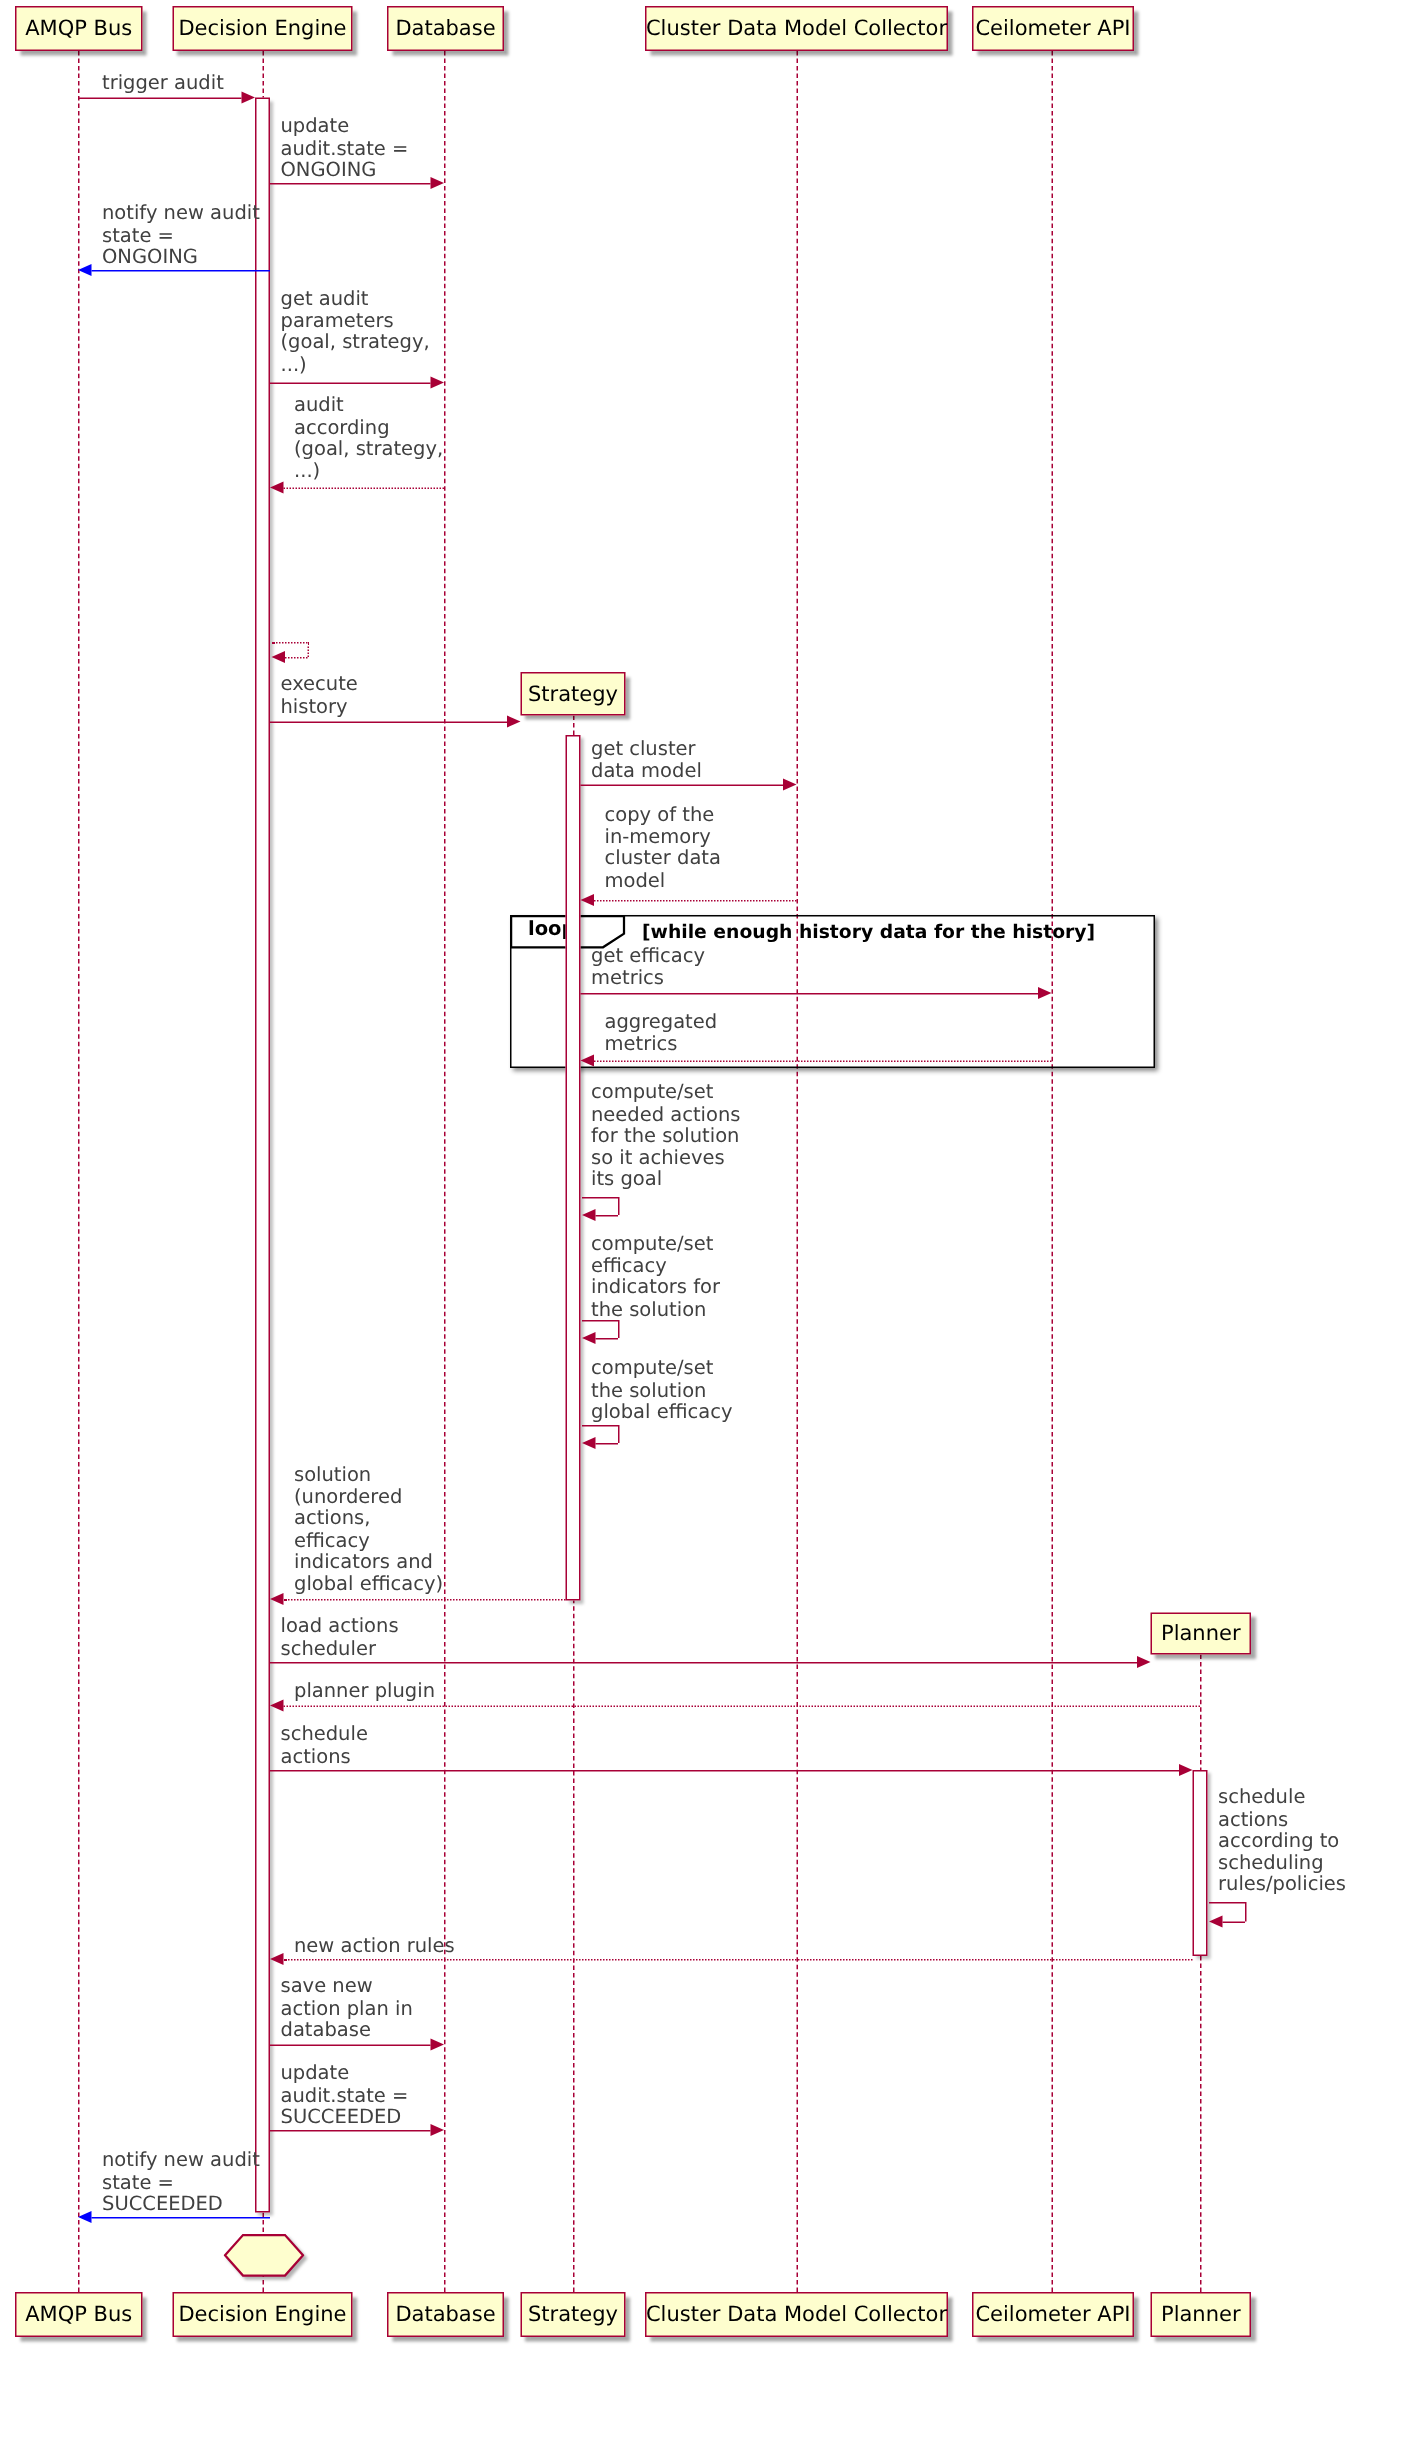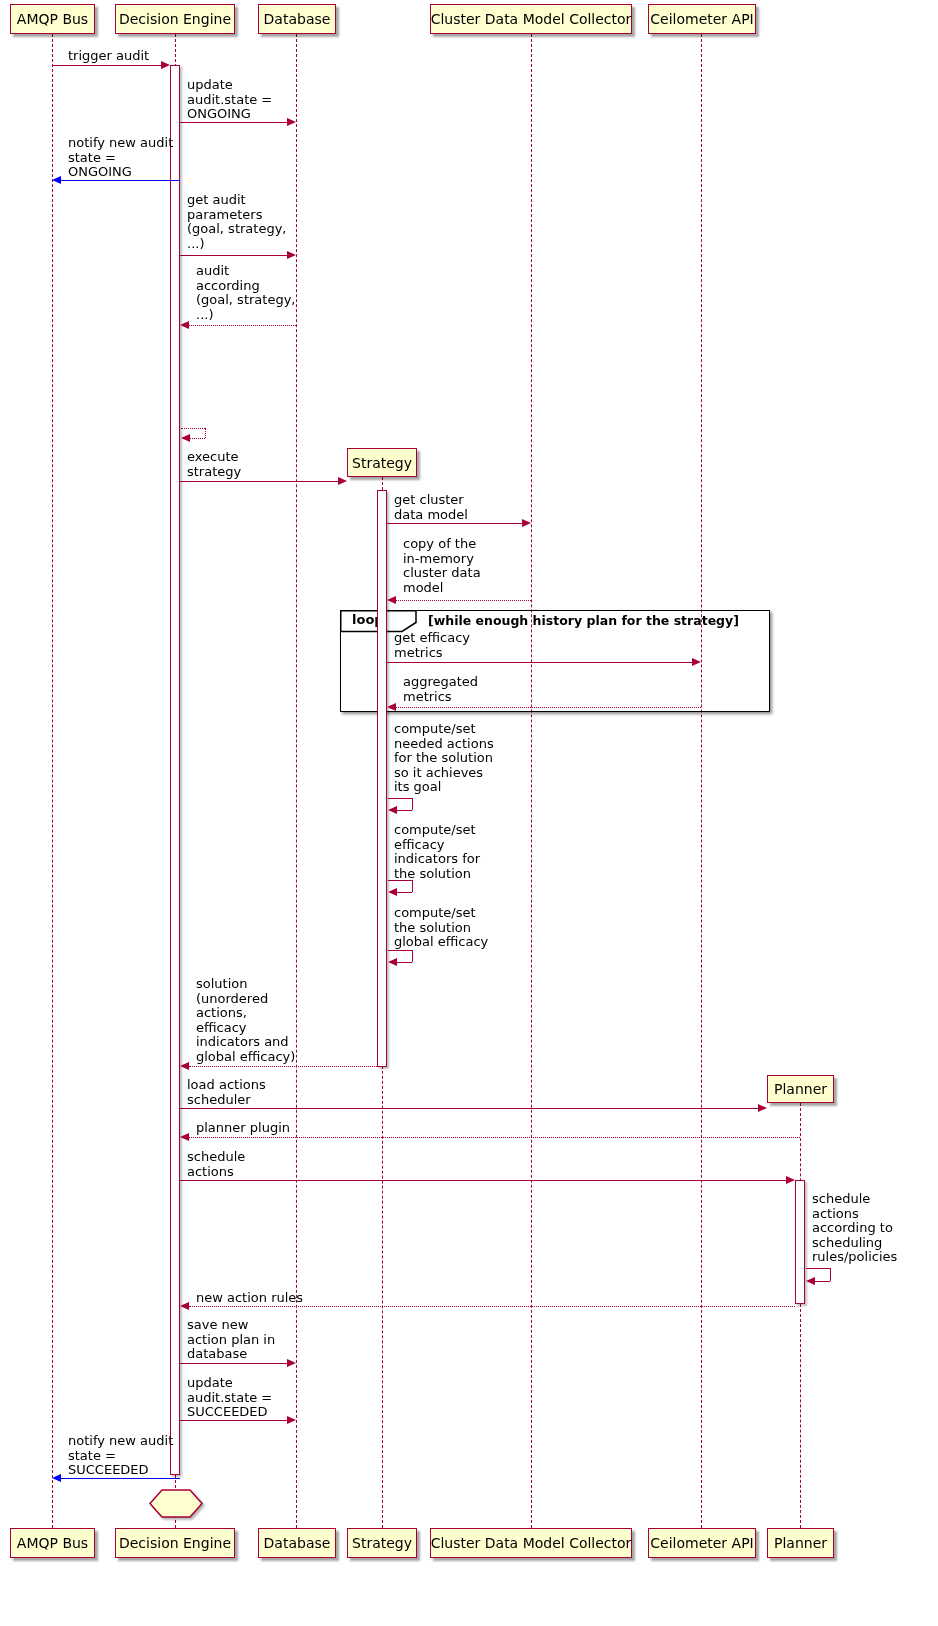--- a/index.html
+++ b/index.html
@@ -5,21 +5,21 @@
   html,body{margin:0;padding:0;background:#fff;}
   #canvas{position:relative;width:938px;height:1626px;background:#ffffff;
     font-family:"DejaVu Sans",sans-serif;overflow:hidden;}
   .lifeline{position:absolute;width:0;border-left:1px dashed #A80036;}
   .pbox{position:absolute;background:#FEFECE;border:1.5px solid #A80036;
     box-shadow:3px 3px 2px rgba(0,0,0,0.35);display:flex;align-items:center;
     justify-content:center;font-size:14px;color:#000;box-sizing:border-box;
     white-space:nowrap;}
   .act{position:absolute;width:10px;background:#fff;border:1px solid #A80036;
     box-sizing:border-box;box-shadow:2px 2px 2px rgba(0,0,0,0.25);}
-  .lbl{position:absolute;font-size:13px;line-height:14.5px;color:#000000;
+  .lbl{position:absolute;font-size:13px;line-height:14.5px;color:#404040;
     white-space:pre-line;}
   .line{position:absolute;height:0;border-top:1px solid #A80036;}
   .line.ret{border-top-style:dotted;}
   .line.blue{border-top-color:#0000FF;}
   .vline{position:absolute;width:0;border-left:1px solid #A80036;}
   .vline.ret{border-left-style:dotted;}
   .head-r{position:absolute;width:0;height:0;border-left:9px solid #A80036;
     border-top:4px solid transparent;border-bottom:4px solid transparent;}
   .head-l{position:absolute;width:0;height:0;border-right:9px solid #A80036;
     border-top:4px solid transparent;border-bottom:4px solid transparent;}
@@ -43,21 +43,21 @@
   <div class="lifeline" style="left:382px;top:477px;height:1051px"></div>
   <div class="lifeline" style="left:531px;top:34px;height:1494px"></div>
   <div class="lifeline" style="left:701px;top:34px;height:1494px"></div>
   <div class="lifeline" style="left:800px;top:1103px;height:425px"></div>
 
   <div class="loop-frame" style="left:340px;top:610px;width:430px;height:102px"></div>
   <svg style="left:340px;top:610px" width="78" height="23">
     <path d="M0.75,0.75 H76 V12.5 L62,21.5 H0.75 Z" fill="#FFFFFF" stroke="#000000" stroke-width="1.5"></path>
   </svg>
   <div class="loop-title" style="left:352px;top:612px">loop</div>
-  <div class="loop-cond" style="left:428px;top:613px">[while enough history plan for the strategy]</div>
+  <div class="loop-cond" style="left:428px;top:613px">[while enough history data for the history]</div>
 
   <div class="act" style="left:170px;top:65px;height:1410px"></div>
   <div class="act" style="left:377px;top:490px;height:577px"></div>
   <div class="act" style="left:795px;top:1180px;height:124px"></div>
 
   <div class="line" style="left:52px;top:65px;width:109px"></div>
   <div class="head-r" style="left:161px;top:61px"></div>
   <div class="lbl" style="left:68px;top:49px">trigger audit</div>
 
   <div class="line" style="left:180px;top:122px;width:107px"></div>
@@ -87,21 +87,21 @@
 ...)</div>
 
   <div class="line ret" style="left:181px;top:428px;width:24px"></div>
   <div class="vline ret" style="left:205px;top:428px;height:10px"></div>
   <div class="line ret" style="left:190px;top:438px;width:15px"></div>
   <div class="head-l" style="left:181px;top:434px"></div>
 
   <div class="line" style="left:180px;top:481px;width:158px"></div>
   <div class="head-r" style="left:338px;top:477px"></div>
   <div class="lbl" style="left:187px;top:450px">execute
-strategy</div>
+history</div>
 
   <div class="line" style="left:387px;top:523px;width:135px"></div>
   <div class="head-r" style="left:522px;top:519px"></div>
   <div class="lbl" style="left:394px;top:493px">get cluster
 data model</div>
 
   <div class="line ret" style="left:396px;top:600px;width:135px"></div>
   <div class="head-l" style="left:387px;top:596px"></div>
   <div class="lbl" style="left:403px;top:537px">copy of the
 in-memory

